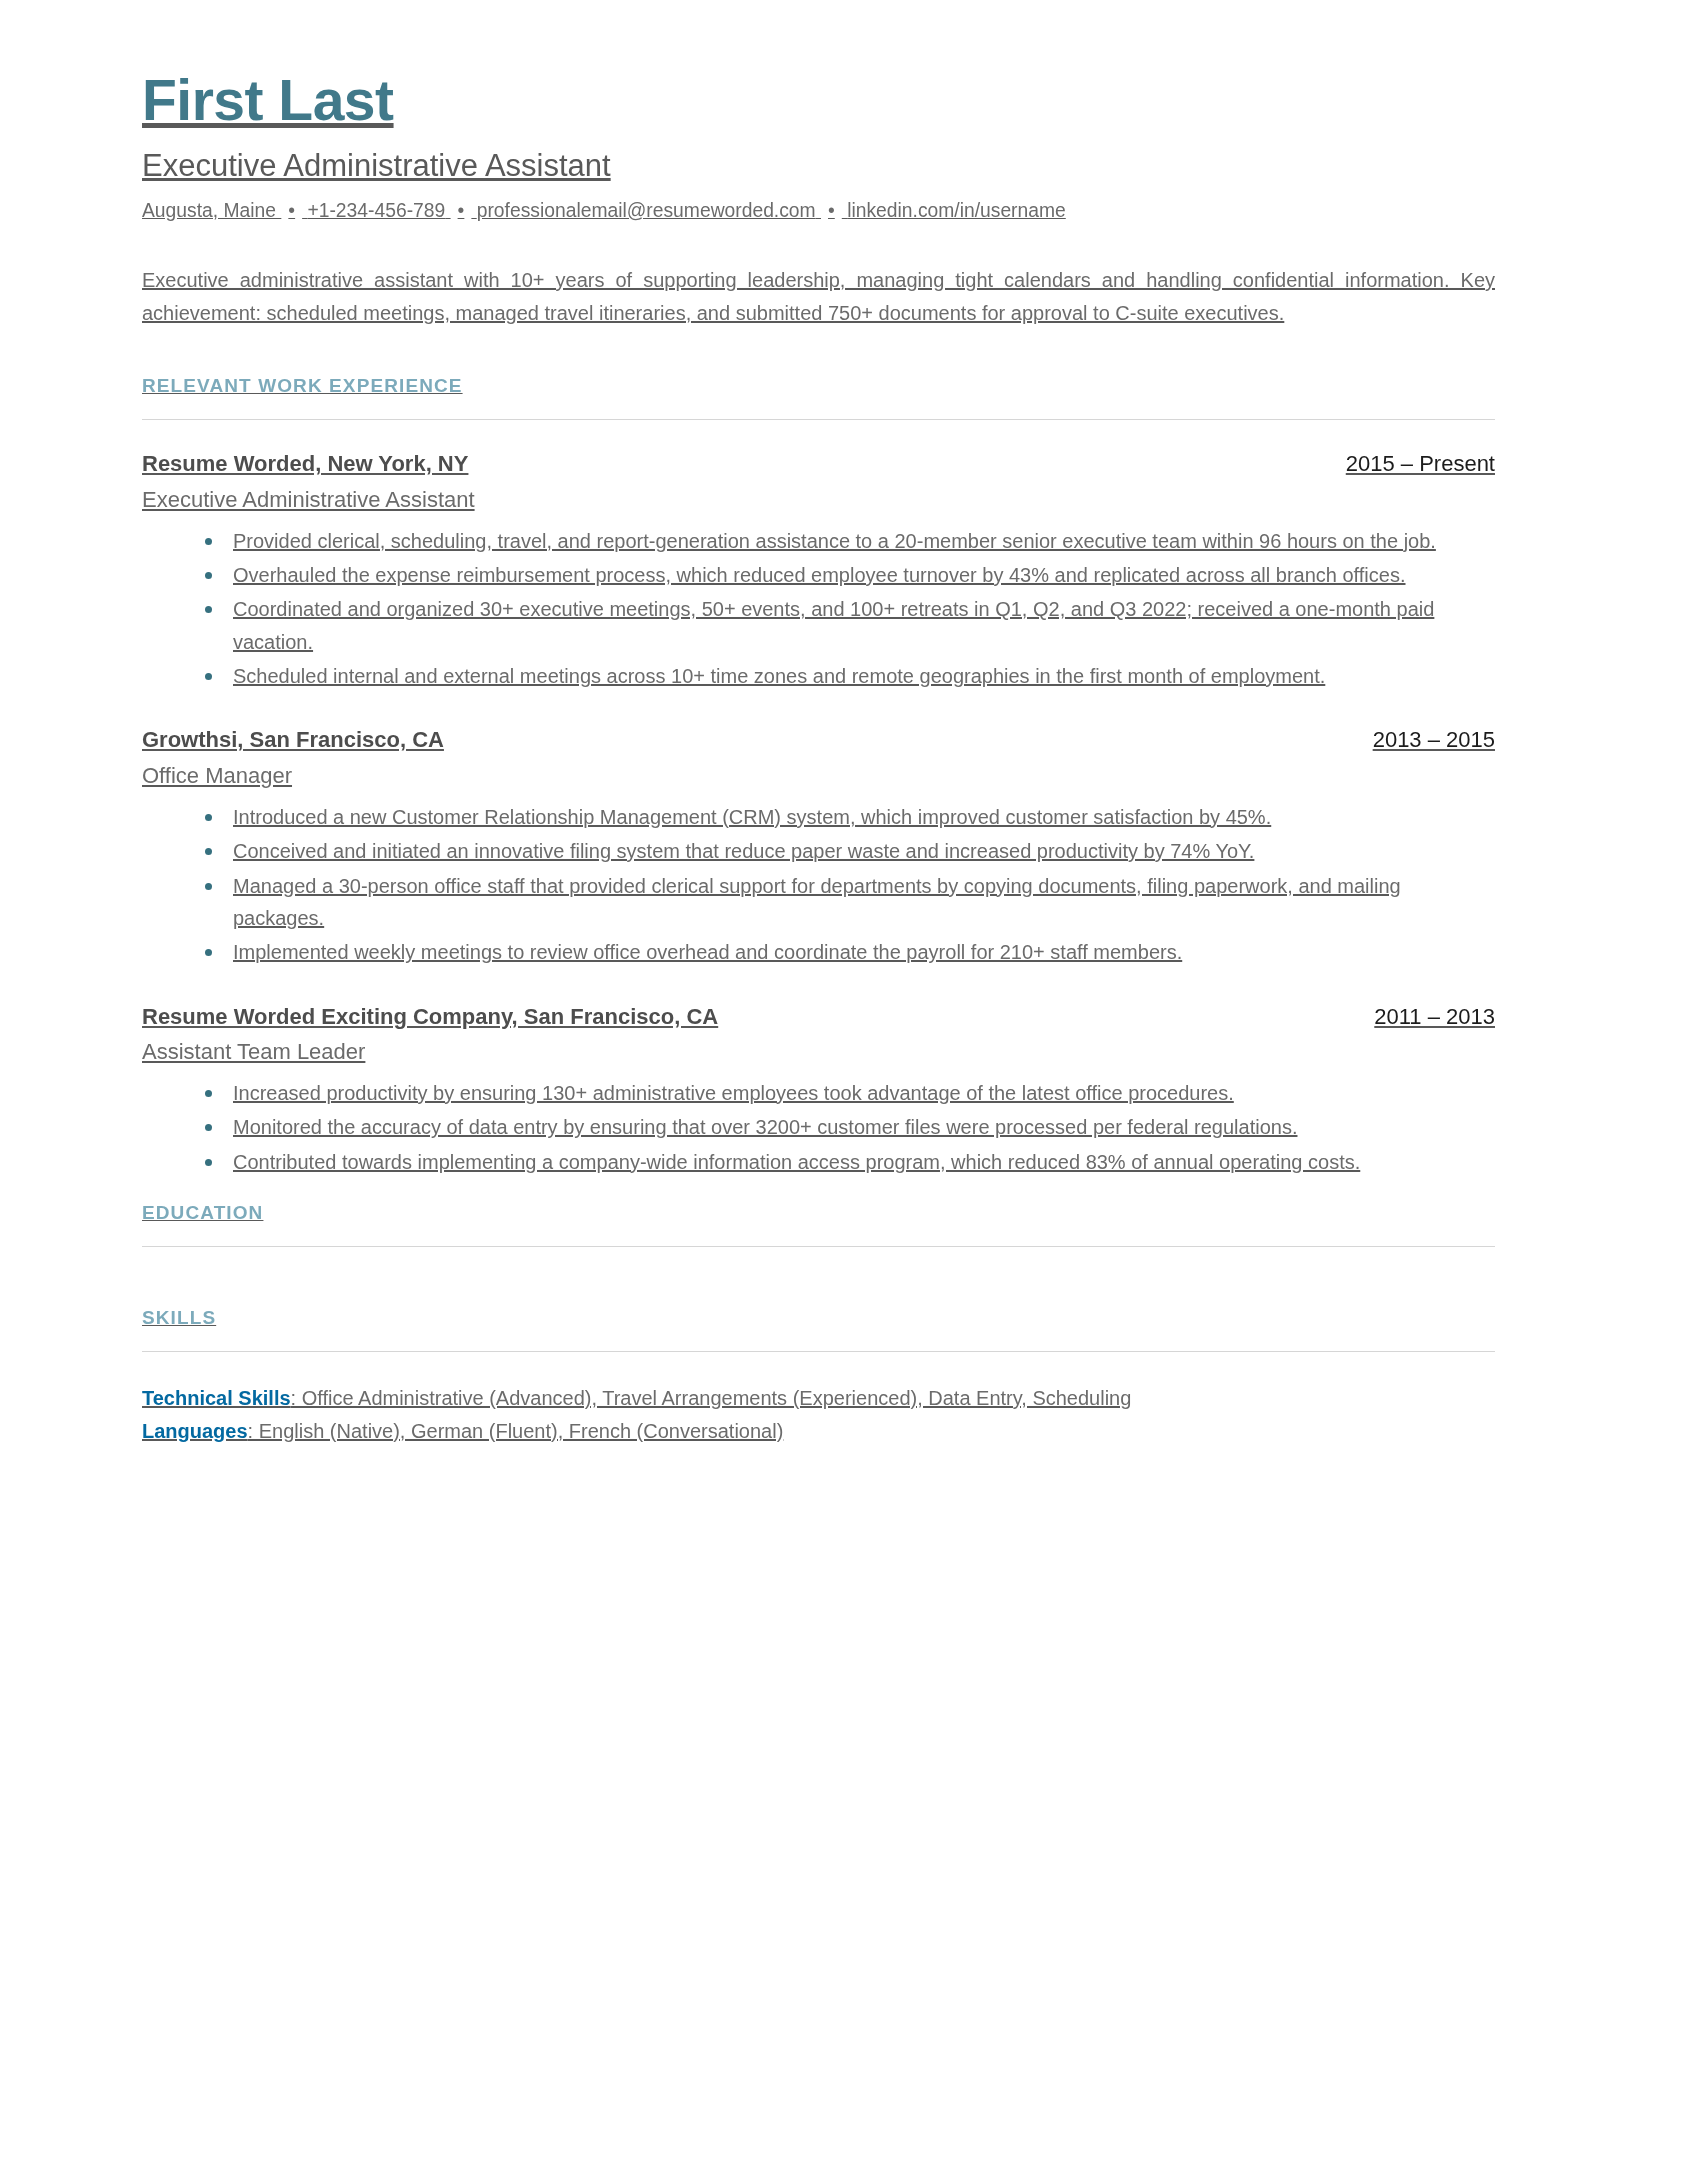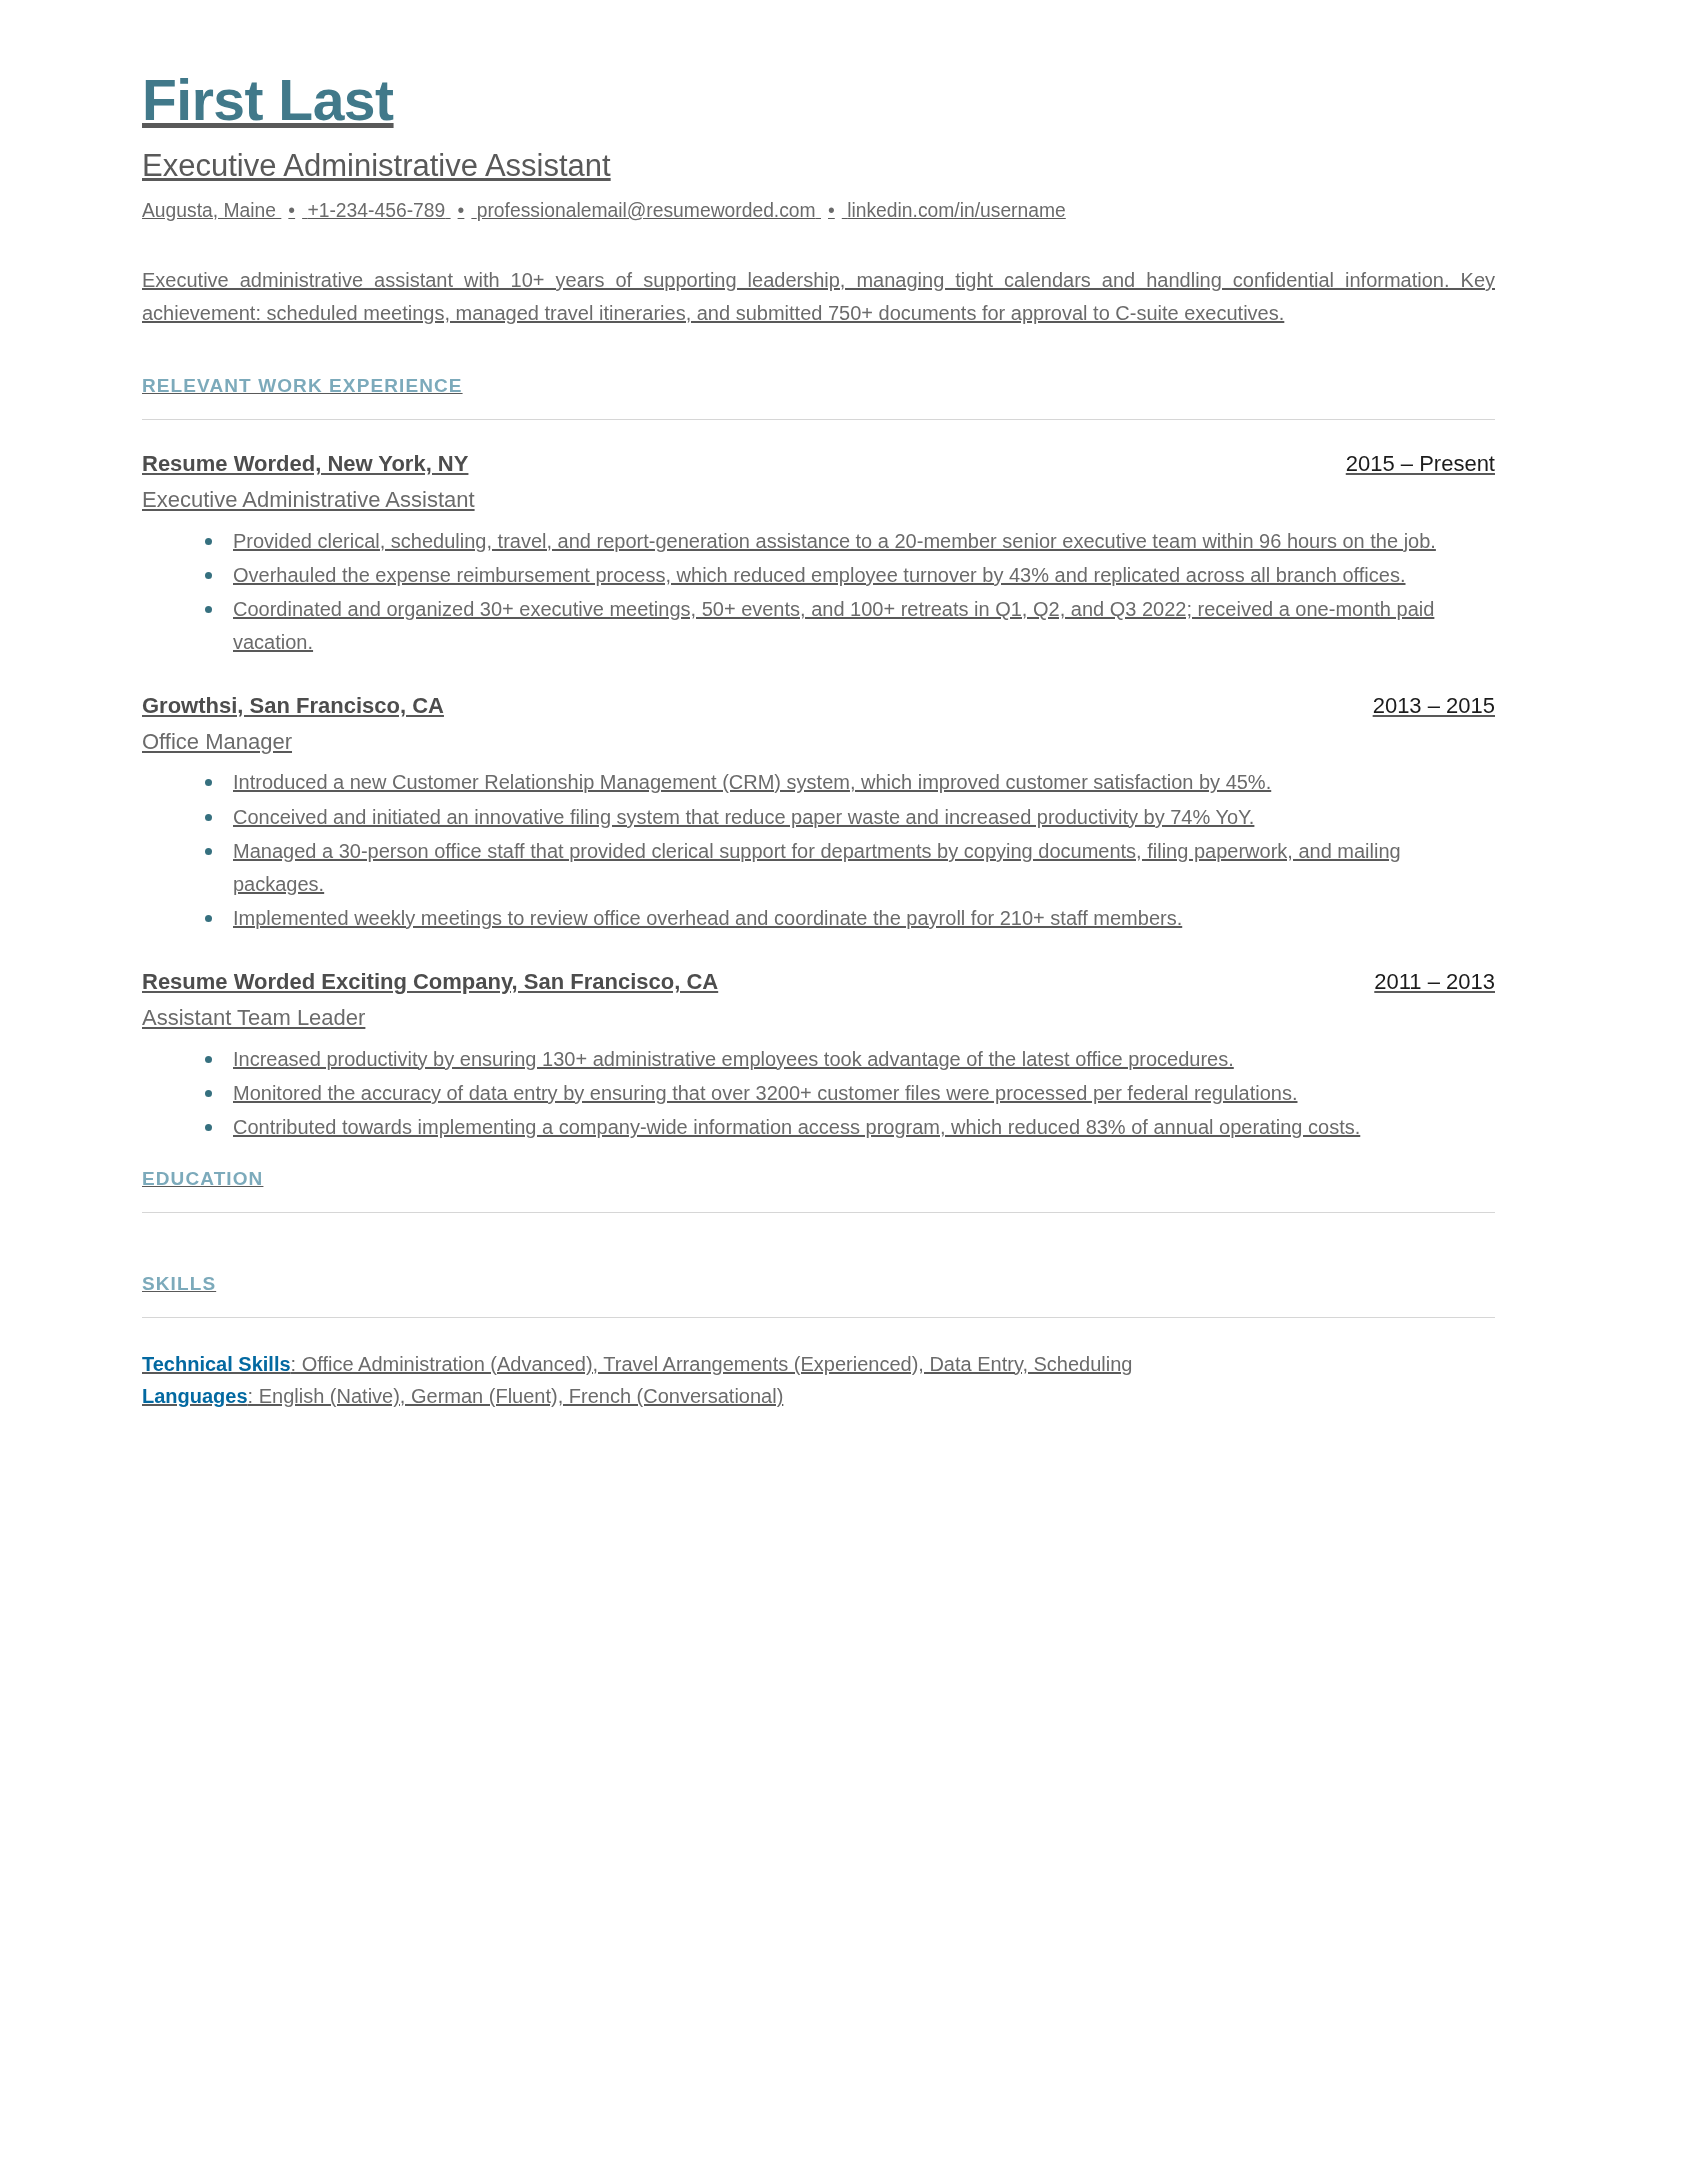--- a/index.html
+++ b/index.html
@@ -172,20 +172,21 @@
     <div class="entry">
       <div class="entry-head">
         <div class="org">Resume Worded, New York, NY</div>
         <div class="dates">2015 – Present</div>
       </div>
       <div class="role">Executive Administrative Assistant</div>
       <ul class="bullets">
         <li>Provided clerical, scheduling, travel, and report-generation assistance to a 20-member senior executive team within 96 hours on the job.</li>
         <li>Overhauled the expense reimbursement process, which reduced employee turnover by 43% and replicated across all branch offices.</li>
         <li>Coordinated and organized 30+ executive meetings, 50+ events, and 100+ retreats in Q1, Q2, and Q3 2022; received a one-month paid vacation.</li>
+        <li>Scheduled internal and external meetings across 10+ time zones and remote geographies in the first month of employment.</li>
       </ul>
     </div>
 
     <div class="entry">
       <div class="entry-head">
         <div class="org">Growthsi, San Francisco, CA</div>
         <div class="dates">2013 – 2015</div>
       </div>
       <div class="role">Office Manager</div>
       <ul class="bullets">
@@ -217,21 +218,21 @@
   <div class="rule"></div>
 
 
   <div class="spacer-lg"></div>
 
   <div class="section-title">SKILLS</div>
   <div class="rule"></div>
 
   <div>
     <div class="skills-line">
-      <span class="lbl">Technical Skills</span><span>: Office Administration (Advanced), Travel Arrangements (Experienced), Data Entry, Scheduling</span>
+      <span class="lbl">Technical Skills</span><span>: Office Administrative (Advanced), Travel Arrangements (Experienced), Data Entry, Scheduling</span>
     </div>
     <div class="skills-line">
       <span class="lbl">Languages</span><span>: English (Native), German (Fluent), French (Conversational)</span>
     </div>
   </div>
 
 </div>
 
 
 </body></html>

